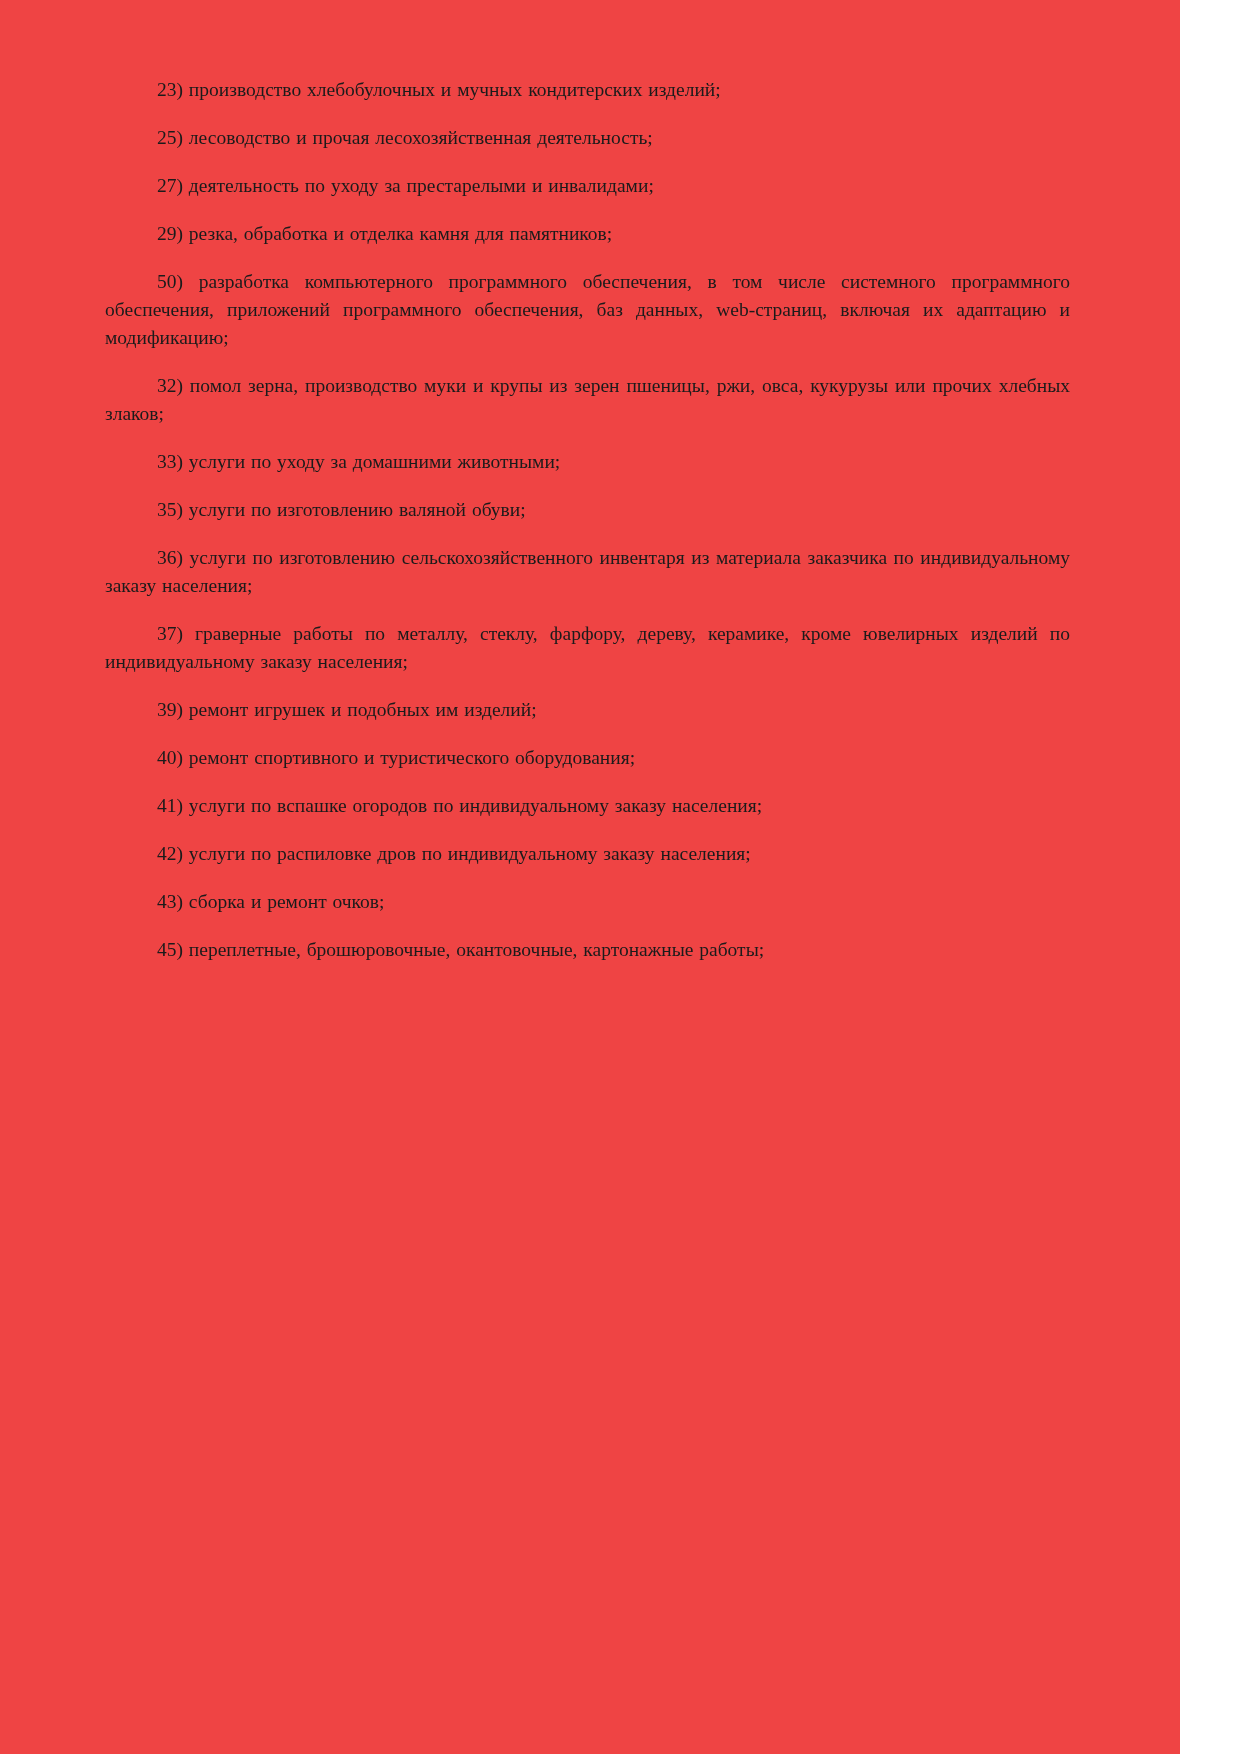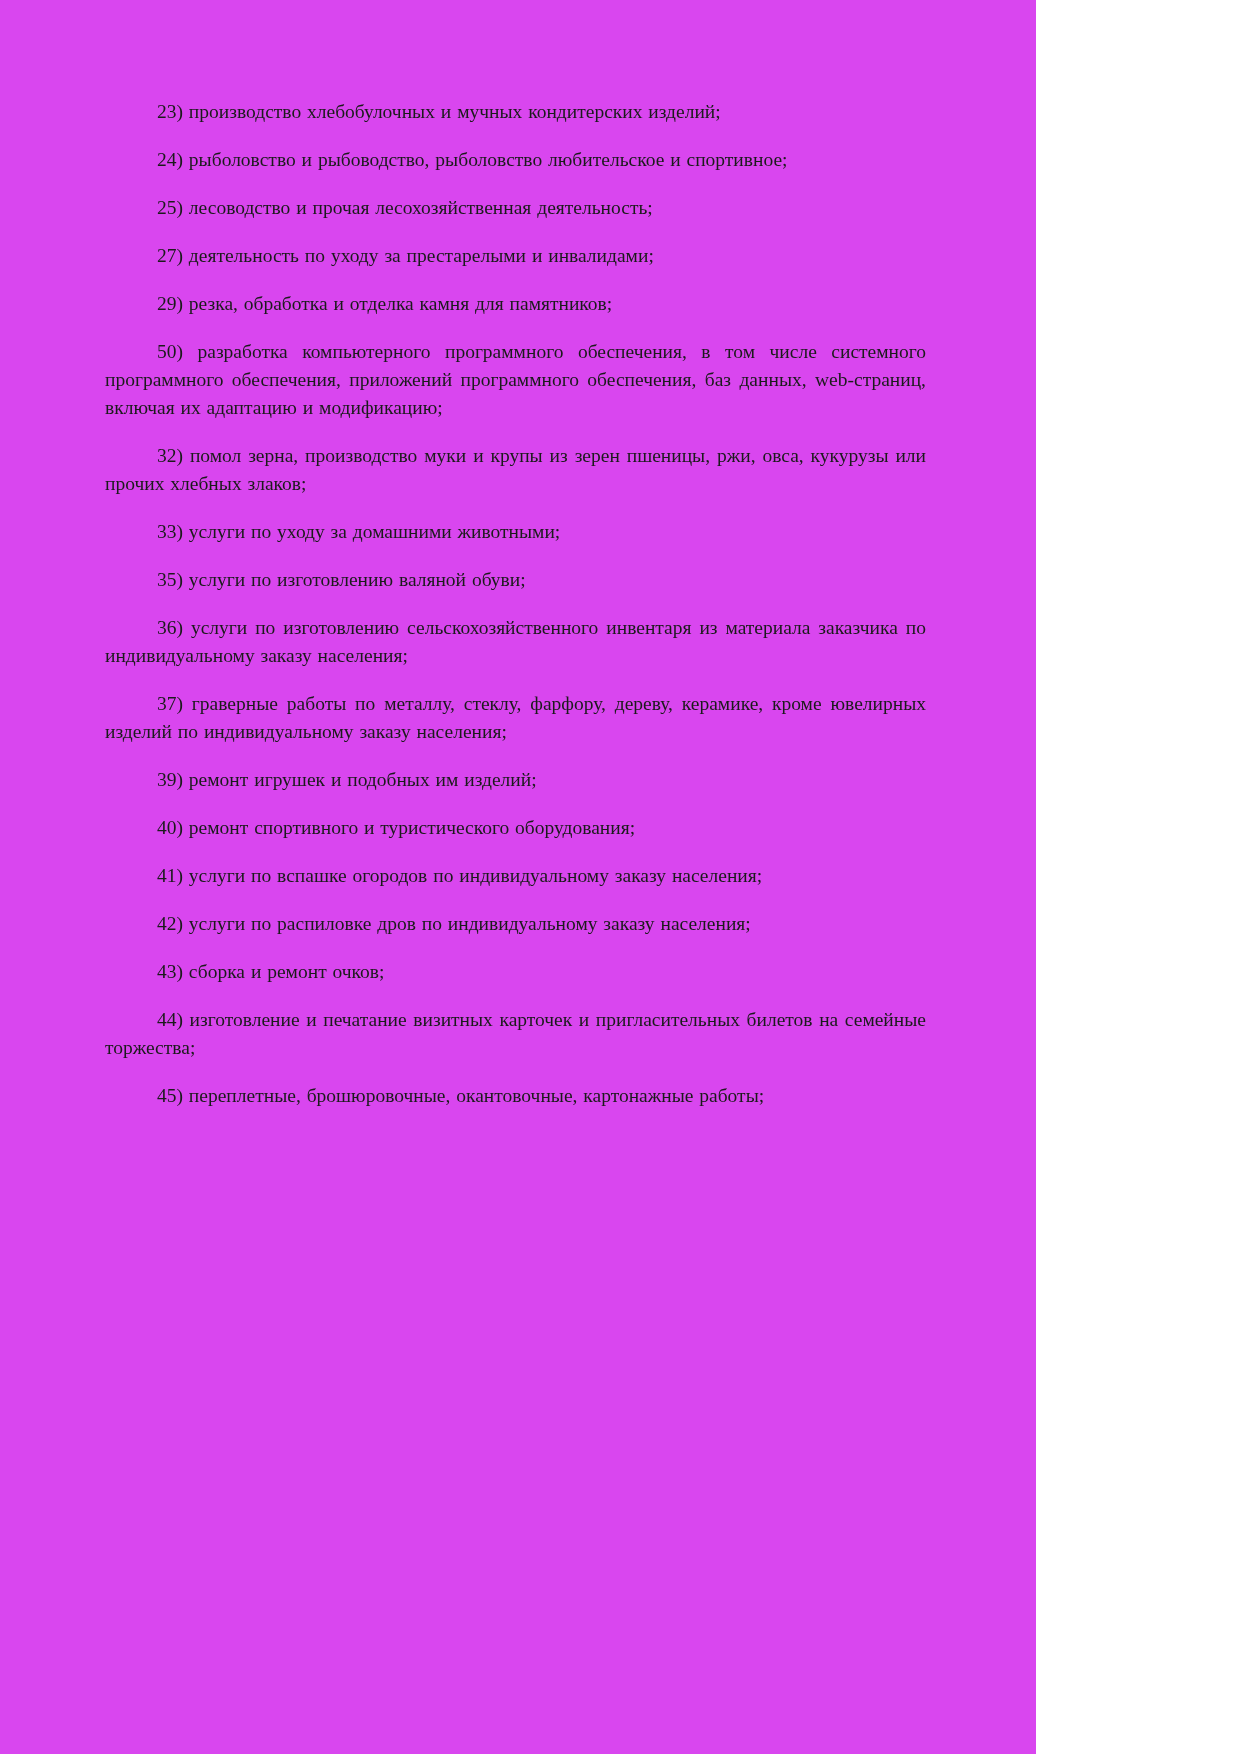--- a/index.html
+++ b/index.html
@@ -8,49 +8,47 @@
     background: #ffffff;
   }
   body {
     width: 1240px;
     min-height: 1754px;
     font-family: "Liberation Serif", "DejaVu Serif", serif;
     color: #1b1b1b;
   }
   .page {
     box-sizing: border-box;
-    width: 1036px;
+    width: 1180px;
     min-height: 1754px;
-    padding: 98px 110px 80px 105px;
-    background: #d946ef;
+    padding: 76px 110px 80px 105px;
+    background: #ef4444;
   }
   .para {
     margin: 0 0 20px 0;
     font-size: 19.5px;
     line-height: 28px;
     text-align: justify;
     text-indent: 52px;
     word-spacing: 1px;
   }
 </style>
 </head>
 <body>
 
 <div class="page">
   <p class="para">23) производство хлебобулочных и мучных кондитерских изделий;</p>
-  <p class="para">24) рыболовство и рыбоводство, рыболовство любительское и спортивное;</p>
   <p class="para">25) лесоводство и прочая лесохозяйственная деятельность;</p>
   <p class="para">27) деятельность по уходу за престарелыми и инвалидами;</p>
   <p class="para">29) резка, обработка и отделка камня для памятников;</p>
   <p class="para">50) разработка компьютерного программного обеспечения, в том числе системного программного обеспечения, приложений программного обеспечения, баз данных, web-страниц, включая их адаптацию и модификацию;</p>
   <p class="para">32) помол зерна, производство муки и крупы из зерен пшеницы, ржи, овса, кукурузы или прочих хлебных злаков;</p>
   <p class="para">33) услуги по уходу за домашними животными;</p>
   <p class="para">35) услуги по изготовлению валяной обуви;</p>
   <p class="para">36) услуги по изготовлению сельскохозяйственного инвентаря из материала заказчика по индивидуальному заказу населения;</p>
   <p class="para">37) граверные работы по металлу, стеклу, фарфору, дереву, керамике, кроме ювелирных изделий по индивидуальному заказу населения;</p>
   <p class="para">39) ремонт игрушек и подобных им изделий;</p>
   <p class="para">40) ремонт спортивного и туристического оборудования;</p>
   <p class="para">41) услуги по вспашке огородов по индивидуальному заказу населения;</p>
   <p class="para">42) услуги по распиловке дров по индивидуальному заказу населения;</p>
   <p class="para">43) сборка и ремонт очков;</p>
-  <p class="para">44) изготовление и печатание визитных карточек и пригласительных билетов на семейные торжества;</p>
   <p class="para">45) переплетные, брошюровочные, окантовочные, картонажные работы;</p>
 </div>
 
 </body></html>

